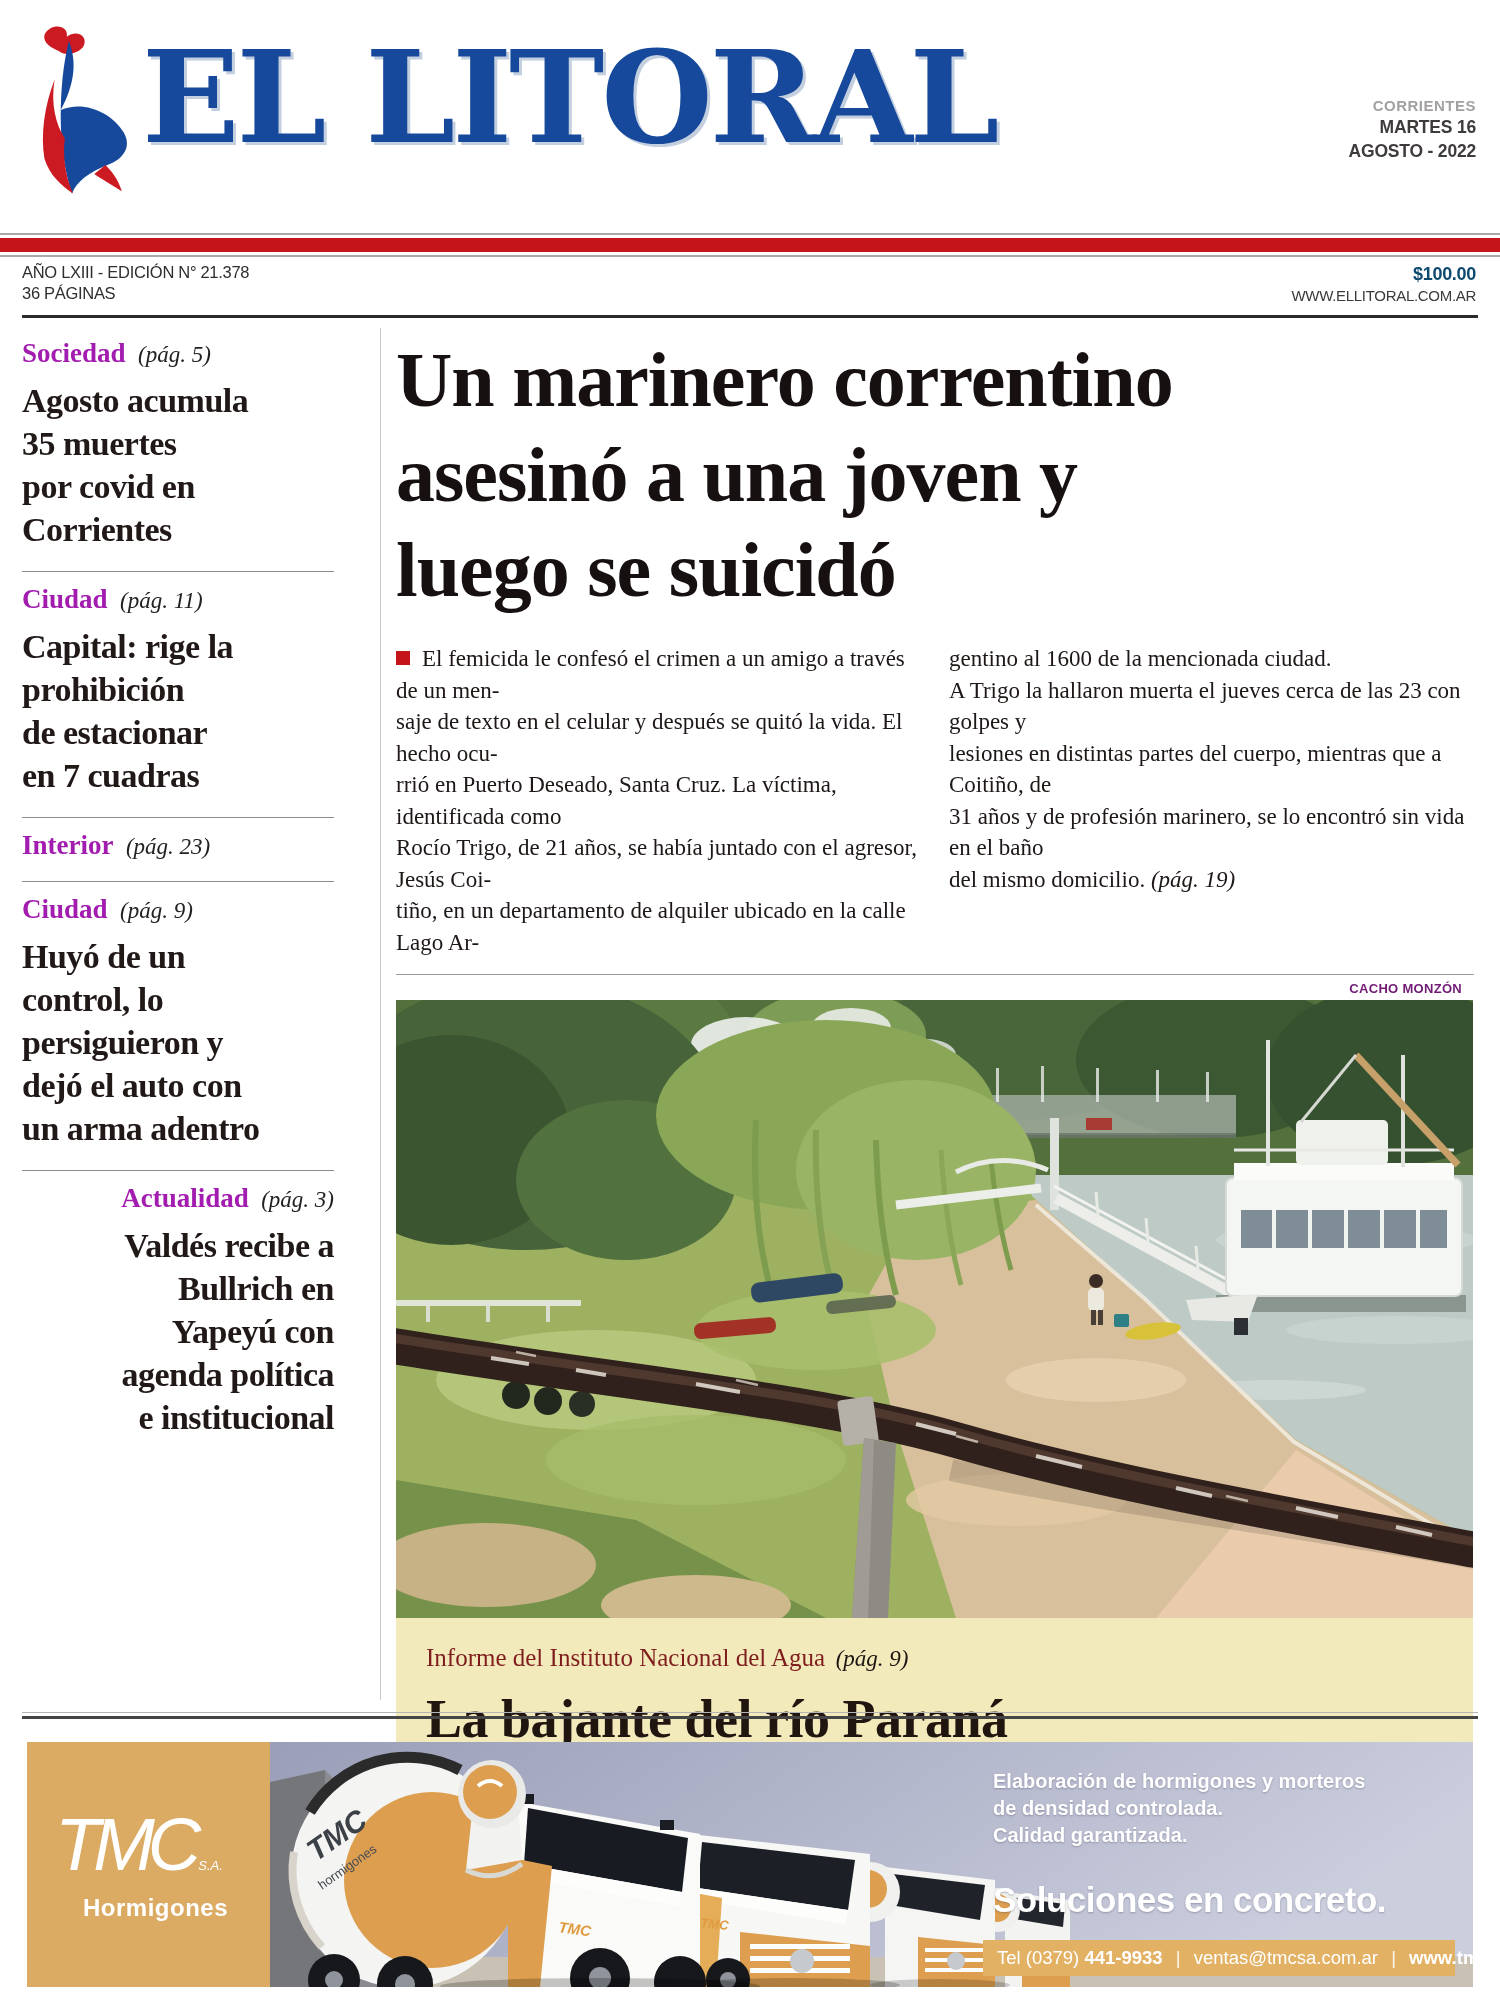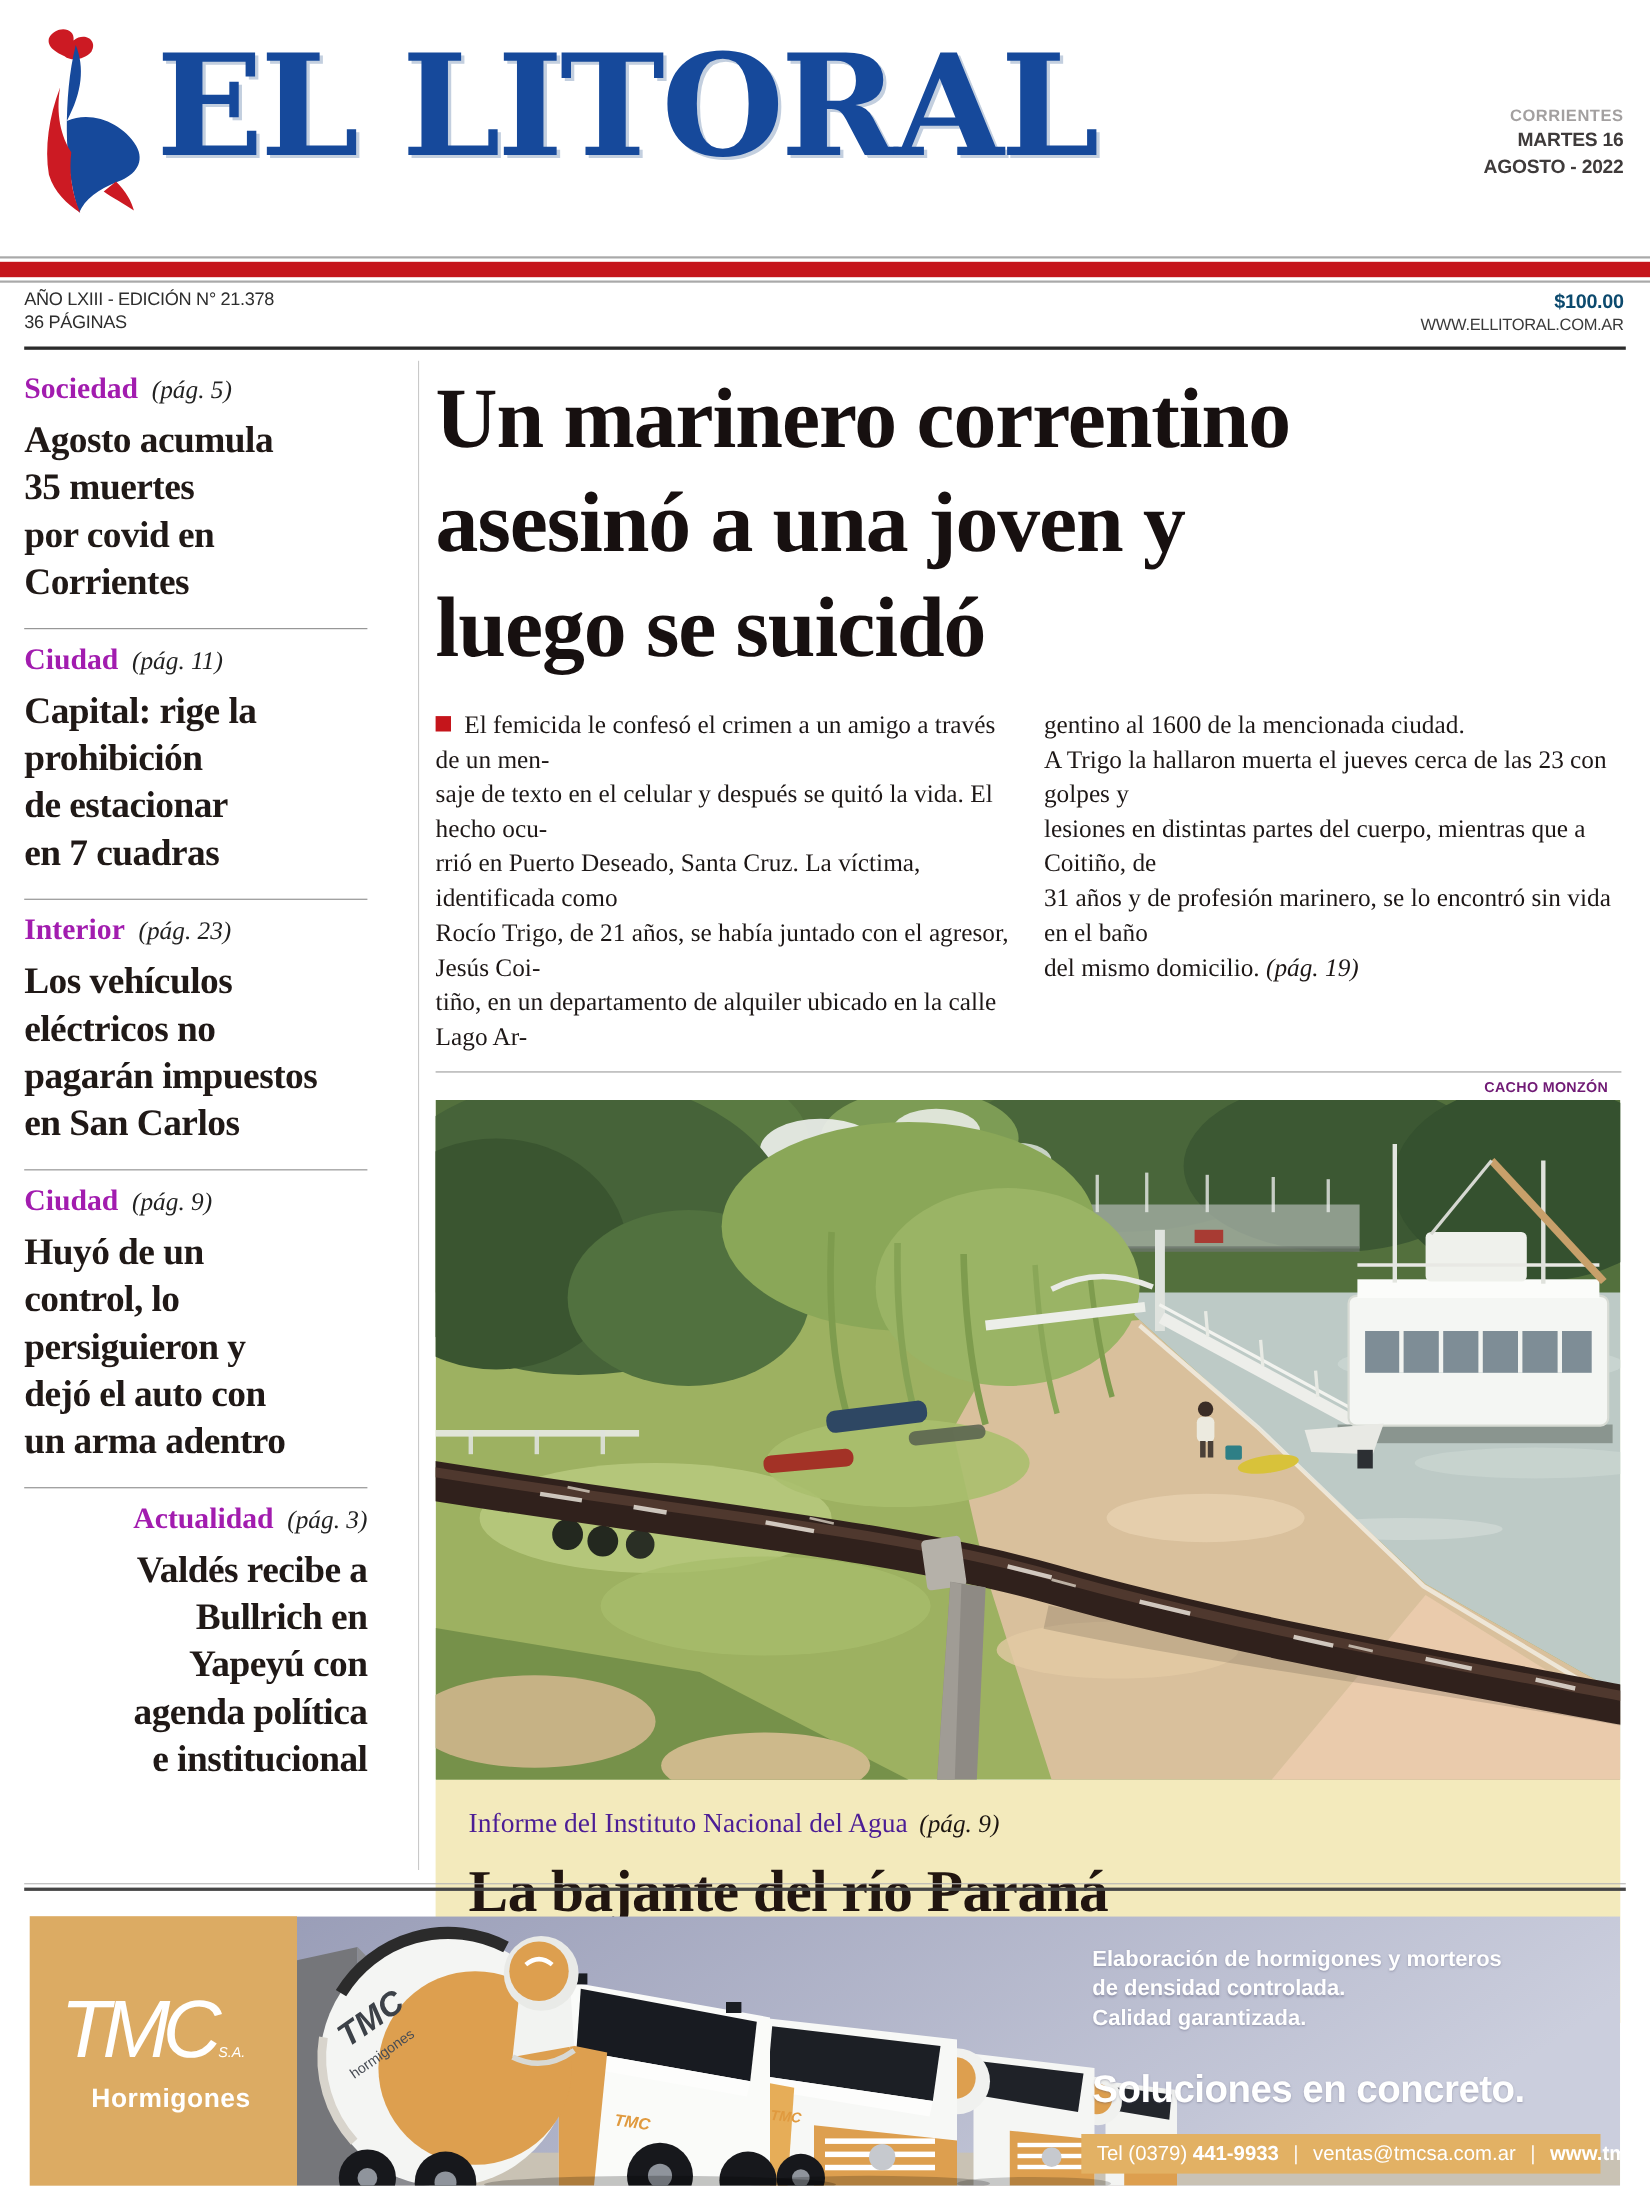--- a/index.html
+++ b/index.html
@@ -46,21 +46,21 @@
   .body-col p { white-space:pre-line; }
   .lead-p { position:relative; text-indent:26px; }
   .bullet { position:absolute; left:0; top:8px; width:14px; height:14px; background:#c5151b; text-indent:0; }
   .pageref { font-style:italic; }
   .body-rule { margin-top:16px; height:1px; background:#9b9b9b; }
   .credit { text-align:right; font-size:13px; font-weight:bold; color:#701a75; letter-spacing:0.3px; margin:6px 12px 4px 0; }
   .photo { display:block; width:1077px; height:618px; }
 
   
   .cream { width:1077px; height:221px; background:#f3eabc; padding:26px 0 0 30px; }
-  .cream-kicker-label { font-family:"Liberation Serif","DejaVu Serif",serif; font-size:25px; color:#4c1d95; display:inline; }
+  .cream-kicker-label { font-family:"Liberation Serif","DejaVu Serif",serif; font-size:25px; color:#7f1d1d; display:inline; }
   .cream-kicker-page { font-family:"Liberation Serif","DejaVu Serif",serif; font-size:23px; font-style:italic; color:#1c1511; display:inline; margin-left:6px; }
   .cream-headline { font-family:"Liberation Serif","DejaVu Serif",serif; font-size:54px; line-height:67px; font-weight:bold; color:#211510; letter-spacing:-0.5px; white-space:pre-line; margin-top:14px; }
 
   .rule-double-a { position:absolute; left:22px; top:1712px; width:1456px; height:1px; background:#b5b5b5; }
   .rule-double-b { position:absolute; left:22px; top:1716px; width:1456px; height:3px; background:#454545; }
 
   
   .ad { position:absolute; left:27px; top:1742px; width:1446px; height:245px; display:flex; }
   .ad-panel { width:243px; height:245px; background:#dcab63; position:relative; }
   .ad-brand { position:absolute; left:28px; top:66px; color:#fff; font-style:italic; font-weight:normal; font-size:74px; line-height:74px; letter-spacing:-7px; font-family:"Liberation Sans","DejaVu Sans",sans-serif; }
@@ -120,24 +120,20 @@
       <span class="sec-label">Ciudad</span>
       <span class="sec-page">(pág. 11)</span>
       <div class="sec-headline">Capital: rige la
 prohibición
 de estacionar
 en 7 cuadras</div>
     </div>
     <div class="side-sec">
       <span class="sec-label">Interior</span>
       <span class="sec-page">(pág. 23)</span>
-      <div class="sec-headline">Los vehículos
-eléctricos no
-pagarán impuestos
-en San Carlos</div>
     </div>
     <div class="side-sec">
       <span class="sec-label">Ciudad</span>
       <span class="sec-page">(pág. 9)</span>
       <div class="sec-headline">Huyó de un
 control, lo
 persiguieron y
 dejó el auto con
 un arma adentro</div>
     </div>

